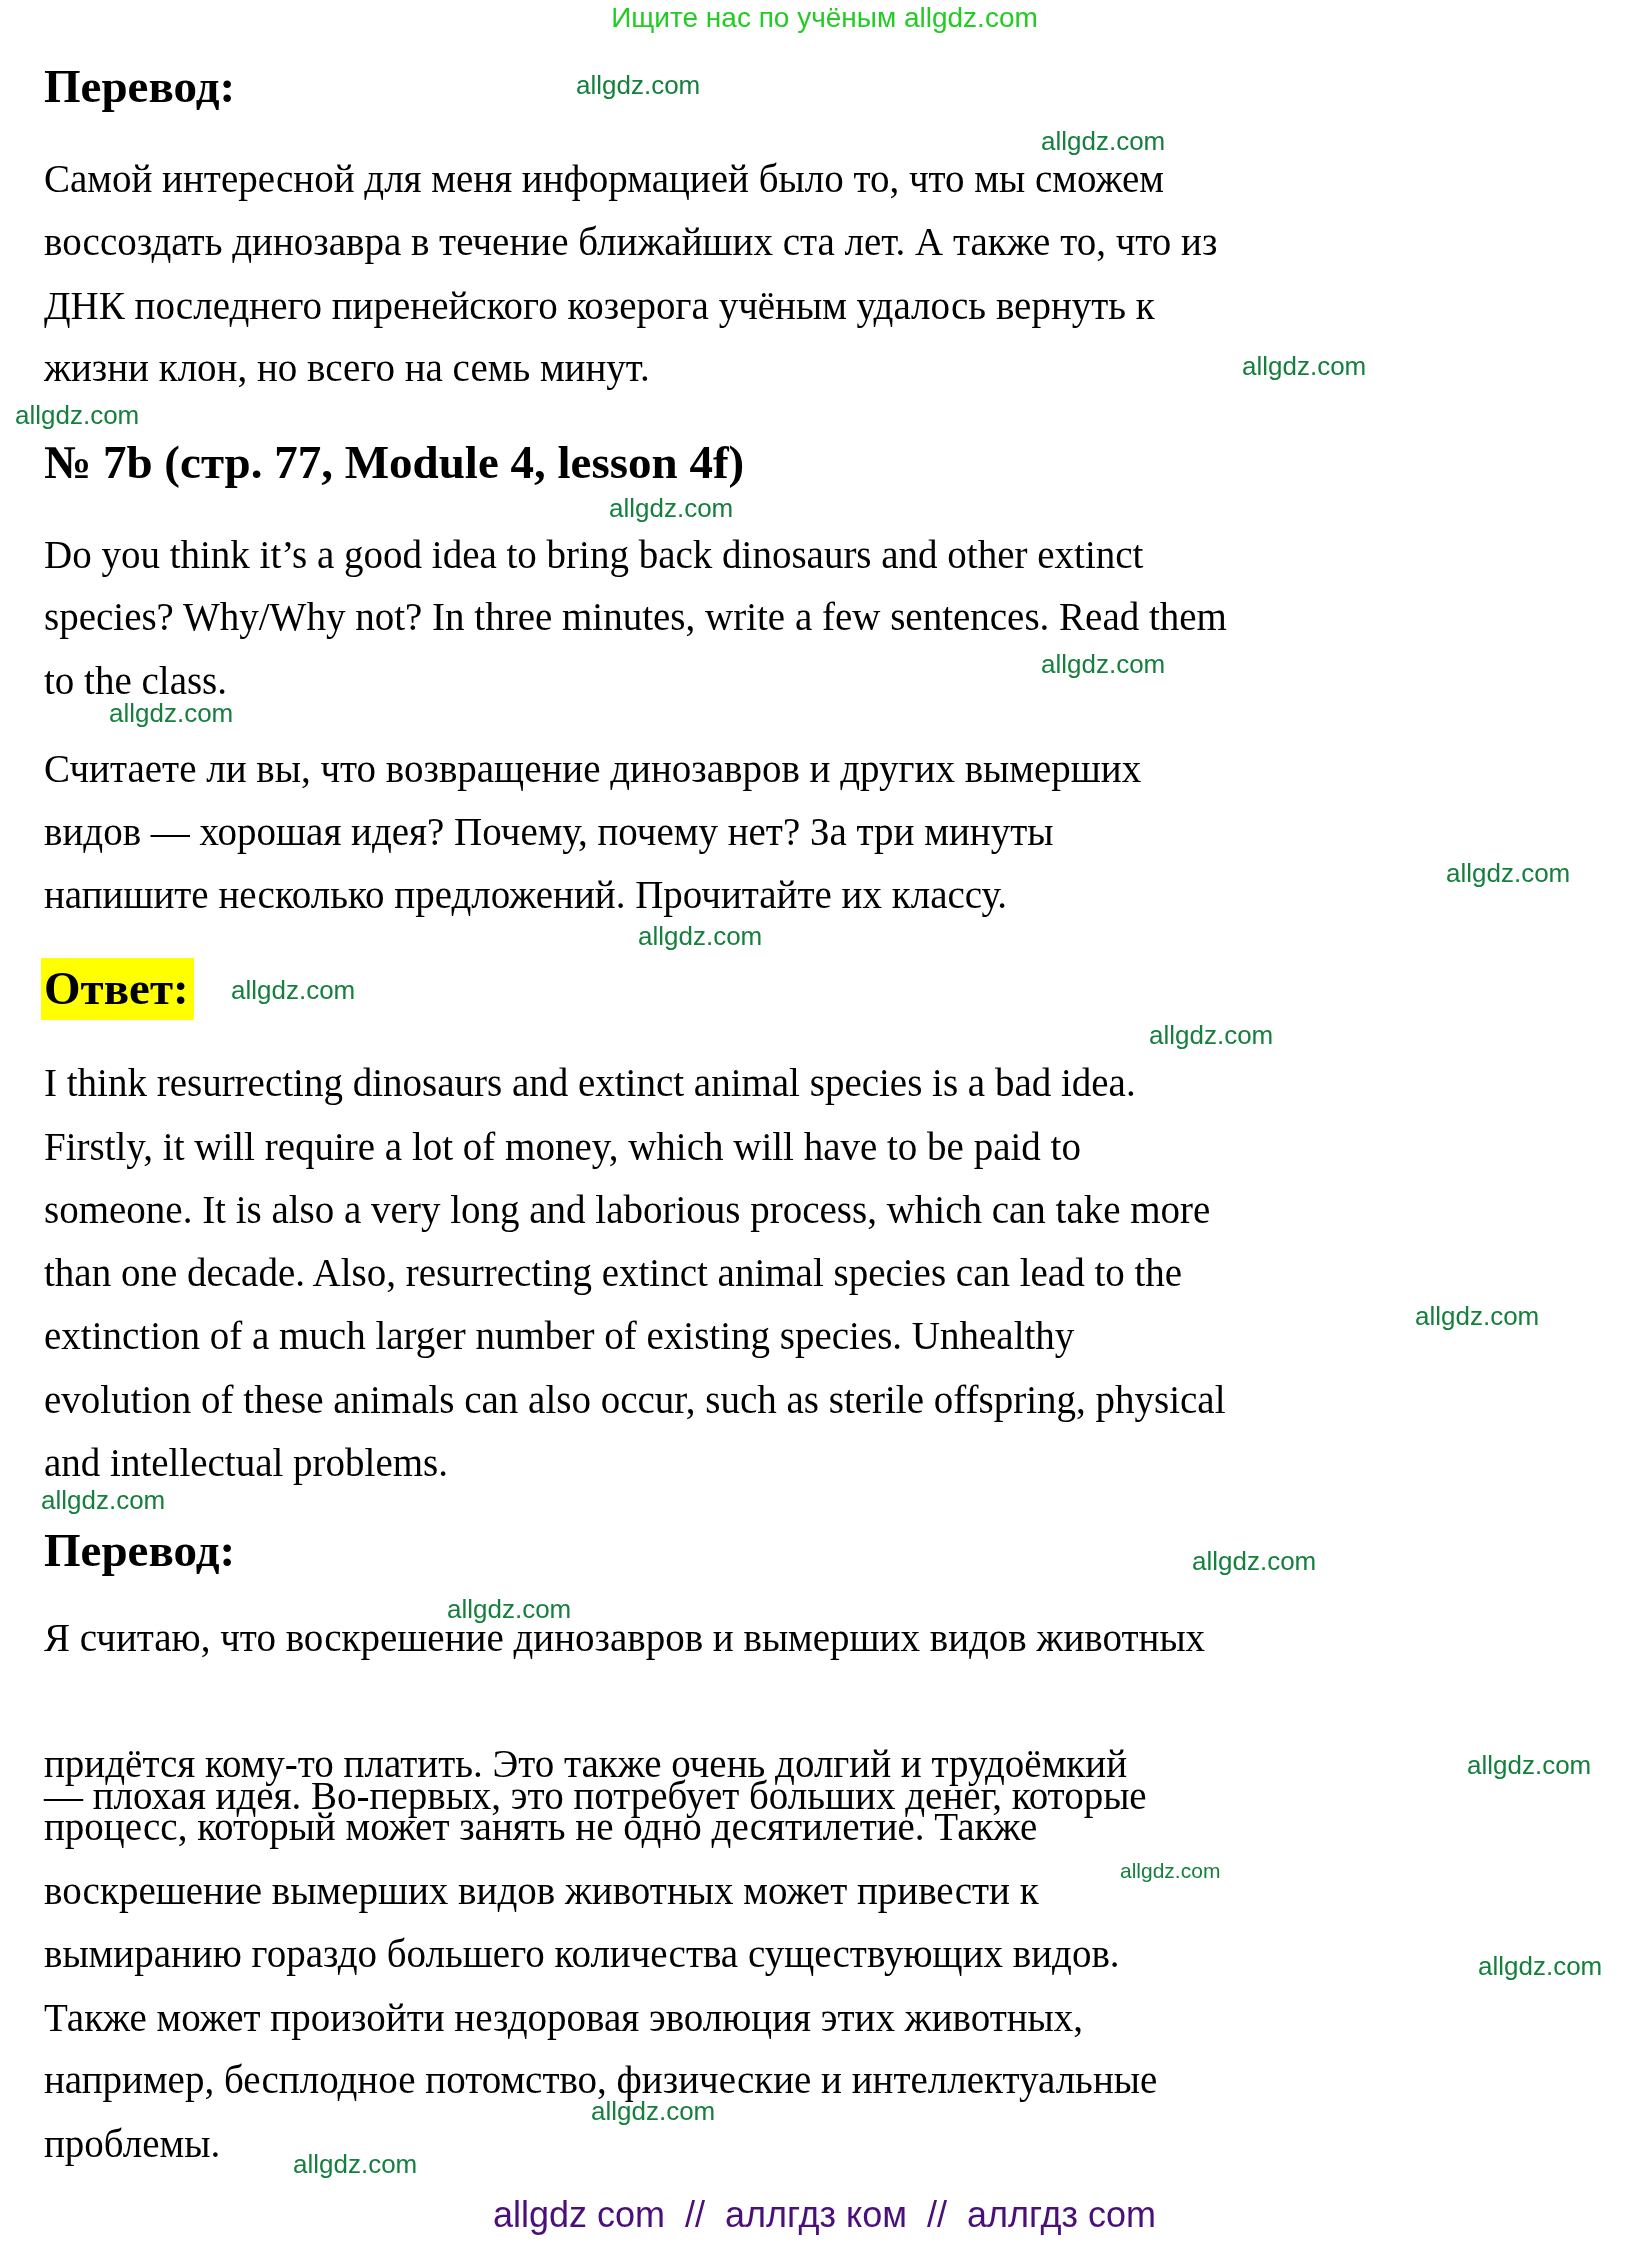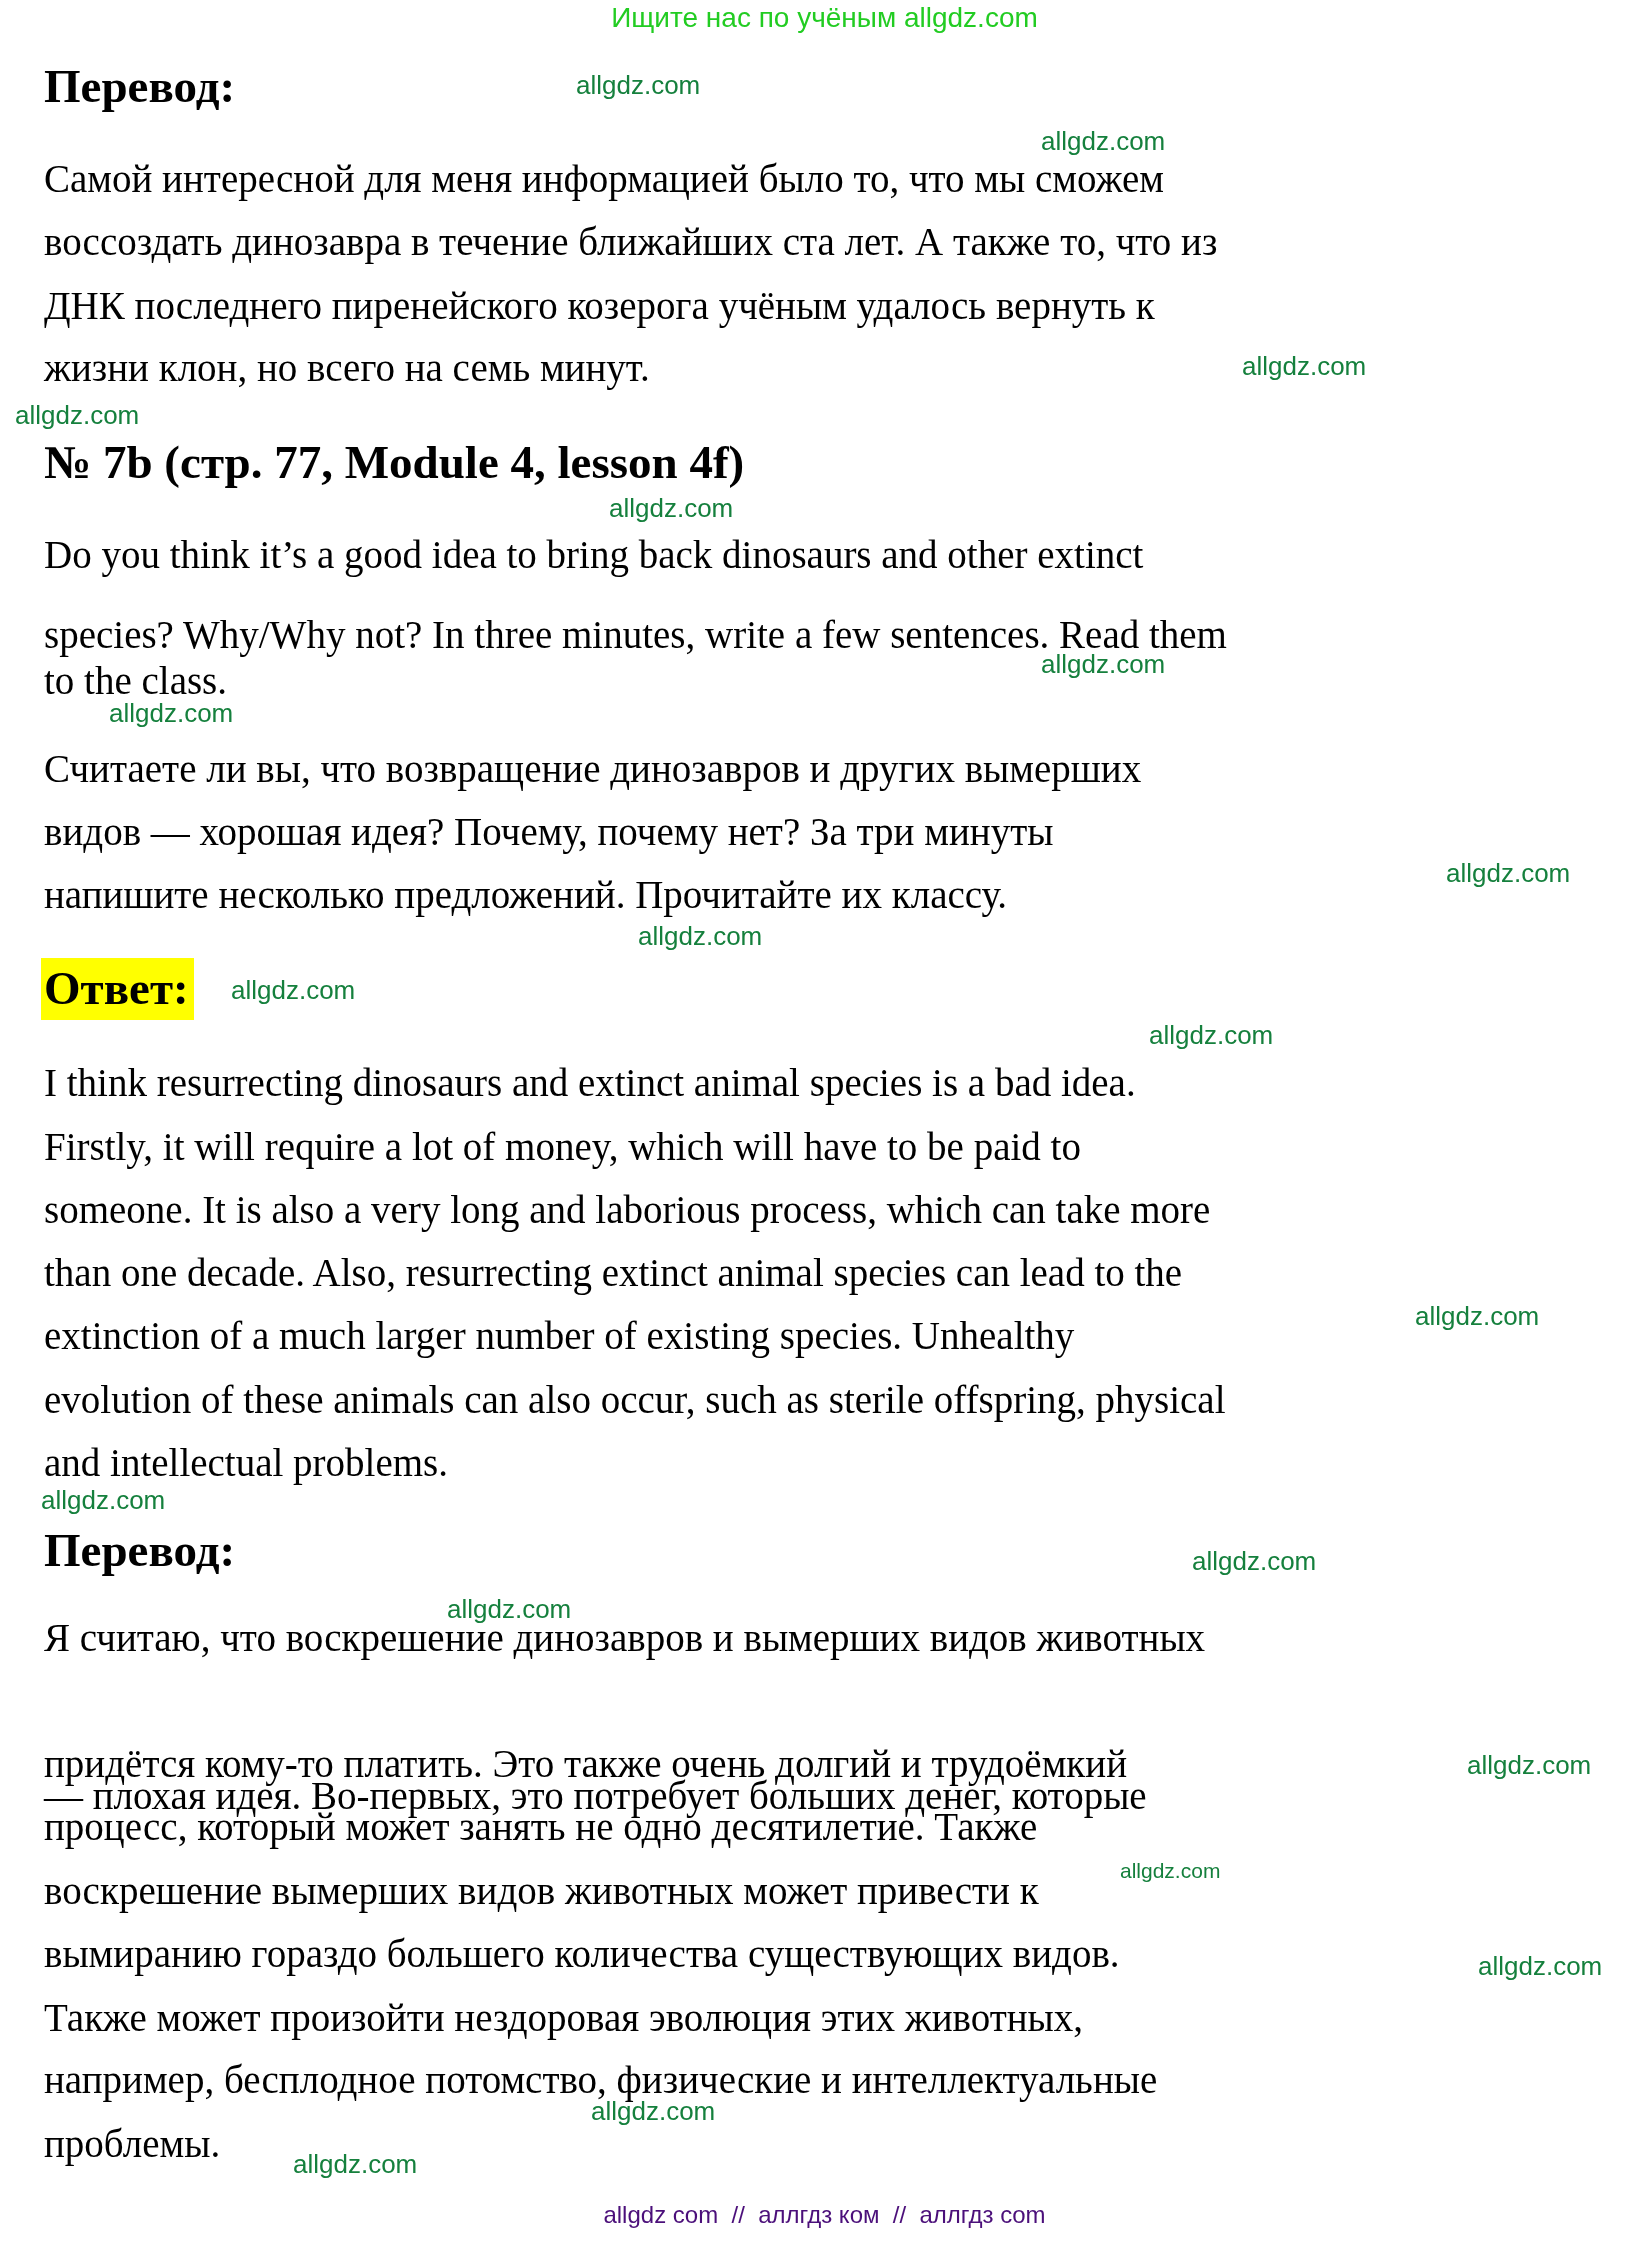--- a/index.html
+++ b/index.html
@@ -18,39 +18,39 @@
   }
   .wm.small { font-size: 21px; }
   .top-banner {
     position: absolute; top: 1.7px; left: 0; width: 1649px; text-align: center;
     font-family: "Liberation Sans", "DejaVu Sans", sans-serif;
     font-size: 28px; line-height: 31px;
   }
   .footer {
     position: absolute; top: 2199px; left: 0; width: 1649px; text-align: center;
     font-family: "Liberation Sans", "DejaVu Sans", sans-serif;
-    font-size: 24px; line-height: 31px;
+    font-size: 36px; line-height: 31px;
   }
   .highlight { background: #ffff00; padding: 3.5px 5.2px 7px 3.5px; margin-left: -3.5px; }
 </style>
 </head>
 <body>
 
 <div class="top-banner" style="color:#22cc22;">Ищите нас по учёным allgdz.com</div>
 
 <div class="line bold heading" style="top:63px;">Перевод:</div>
 <div class="line" style="top:159px;">Самой интересной для меня информацией было то, что мы сможем</div>
 <div class="line" style="top:222px;">воссоздать динозавра в течение ближайших ста лет. А также то, что из</div>
 <div class="line" style="top:286px;">ДНК последнего пиренейского козерога учёным удалось вернуть к</div>
 <div class="line" style="top:348px;">жизни клон, но всего на семь минут.</div>
 
 <div class="line bold heading" style="top:439px;">№ 7b (стр. 77, Module 4, lesson 4f)</div>
 
 <div class="line" style="top:535px;">Do you think it’s a good idea to bring back dinosaurs and other extinct</div>
-<div class="line" style="top:615px;">species? Why/Why not? In three minutes, write a few sentences. Read them</div>
+<div class="line" style="top:597px;">species? Why/Why not? In three minutes, write a few sentences. Read them</div>
 <div class="line" style="top:661px;">to the class.</div>
 
 <div class="line" style="top:749px;">Считаете ли вы, что возвращение динозавров и других вымерших</div>
 <div class="line" style="top:812px;">видов — хорошая идея? Почему, почему нет? За три минуты</div>
 <div class="line" style="top:875px;">напишите несколько предложений. Прочитайте их классу.</div>
 
 <div class="line bold heading" style="top:964px;">
   <span class="highlight" style="background:#ffff00;">Ответ:</span>
 </div>
 

